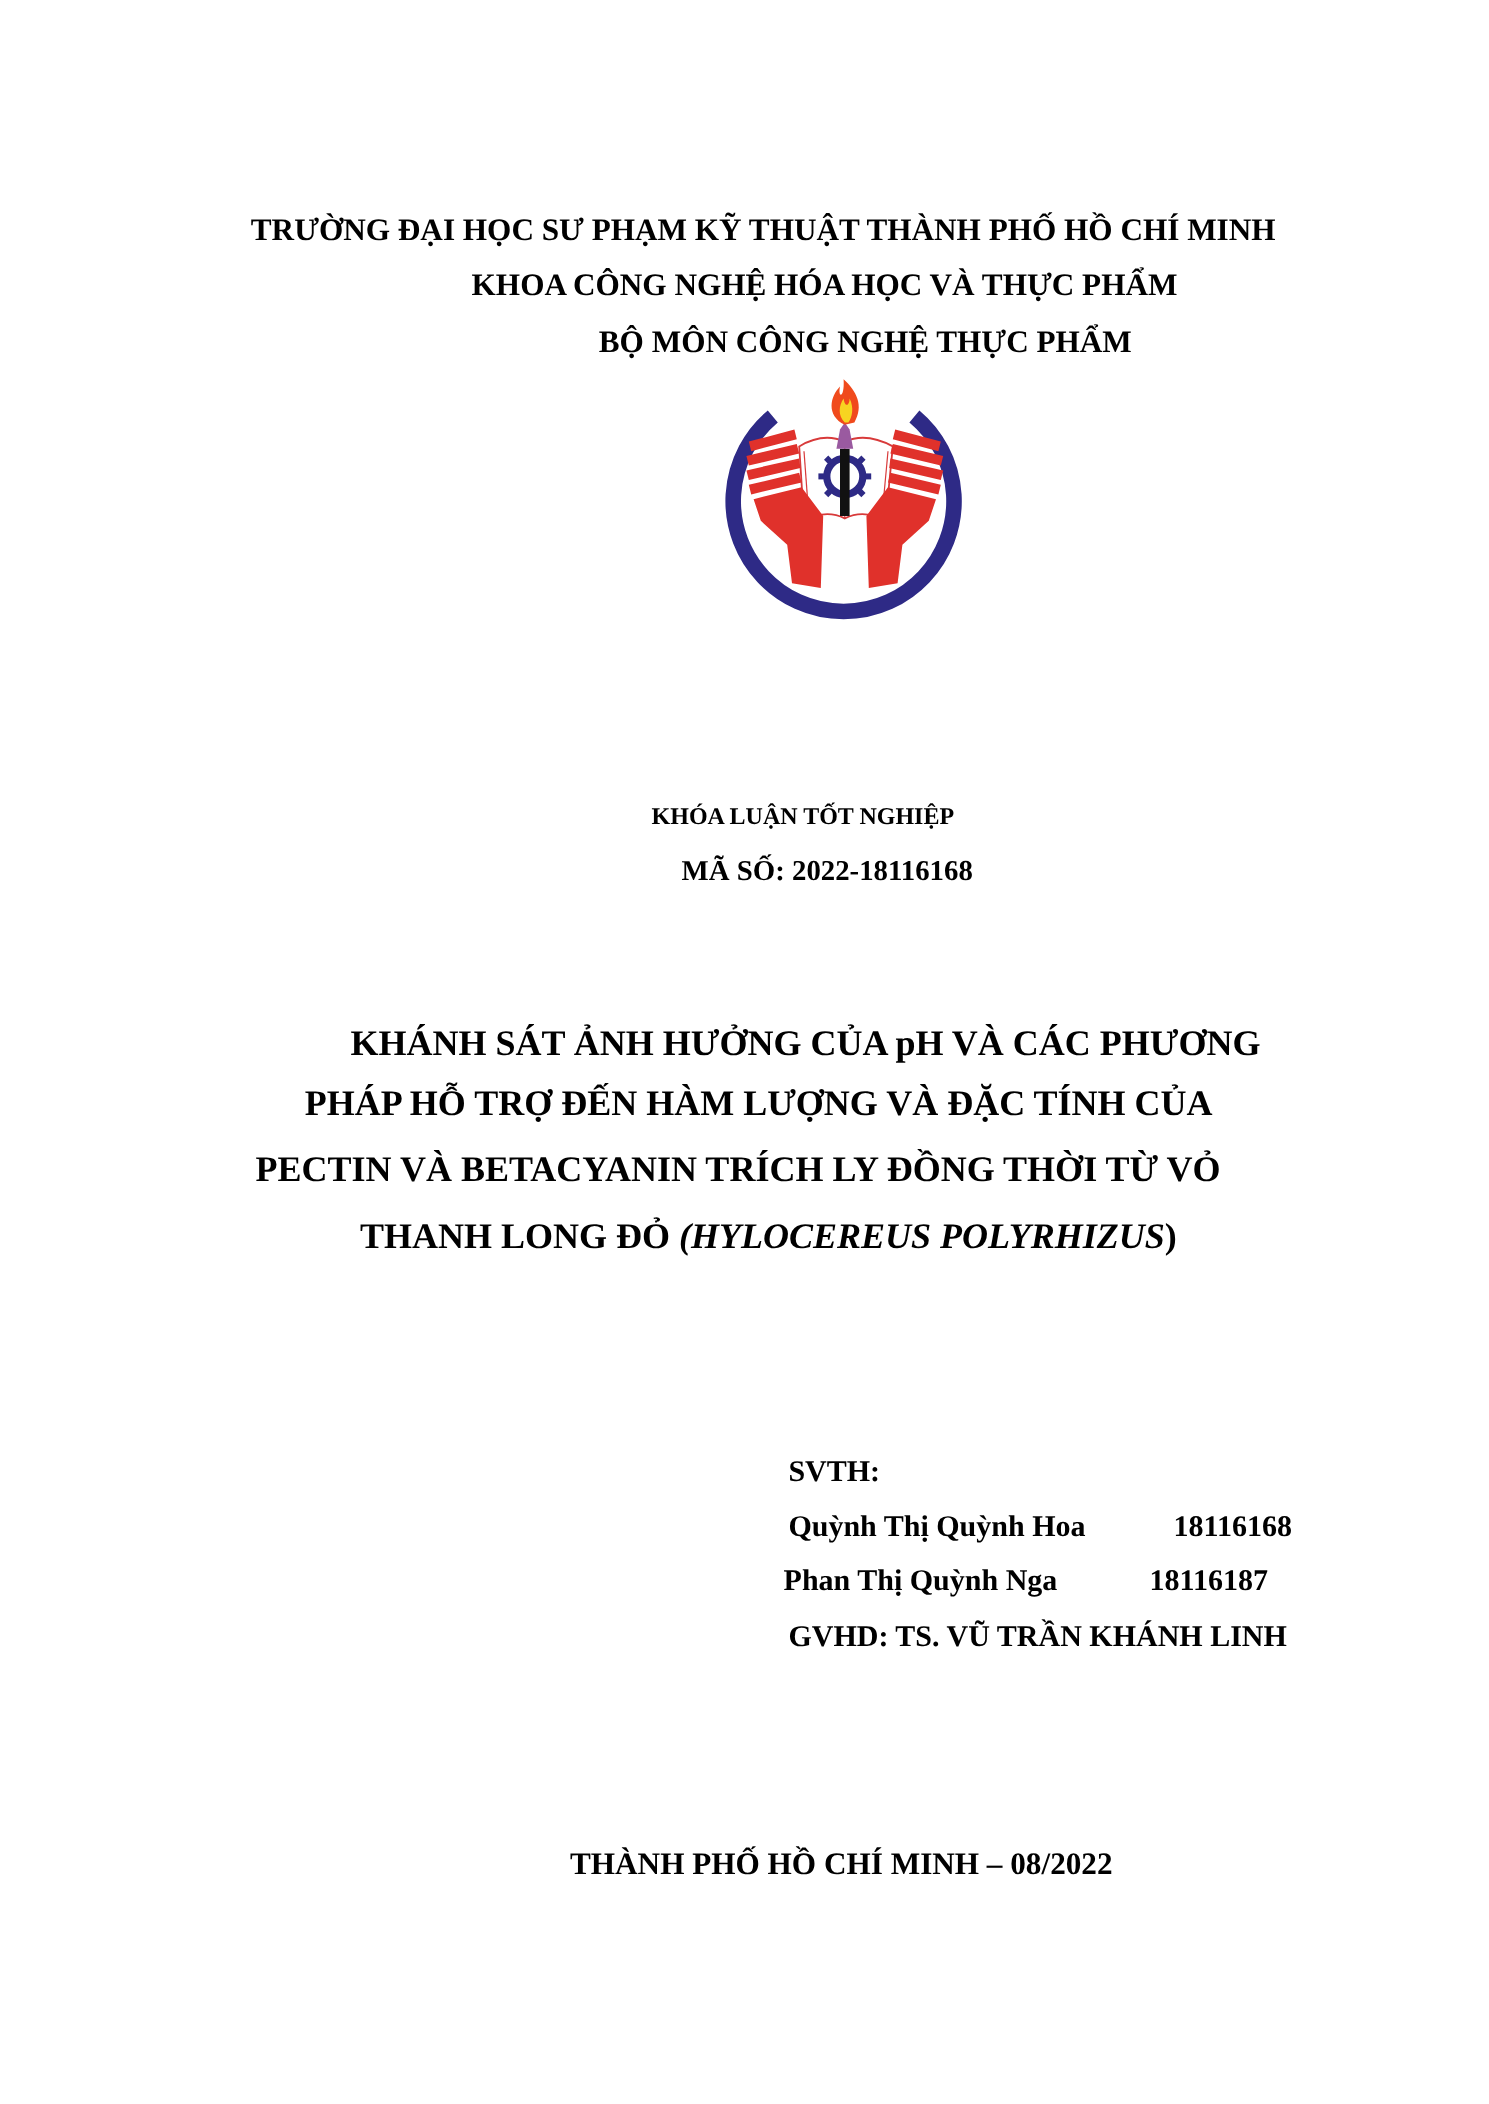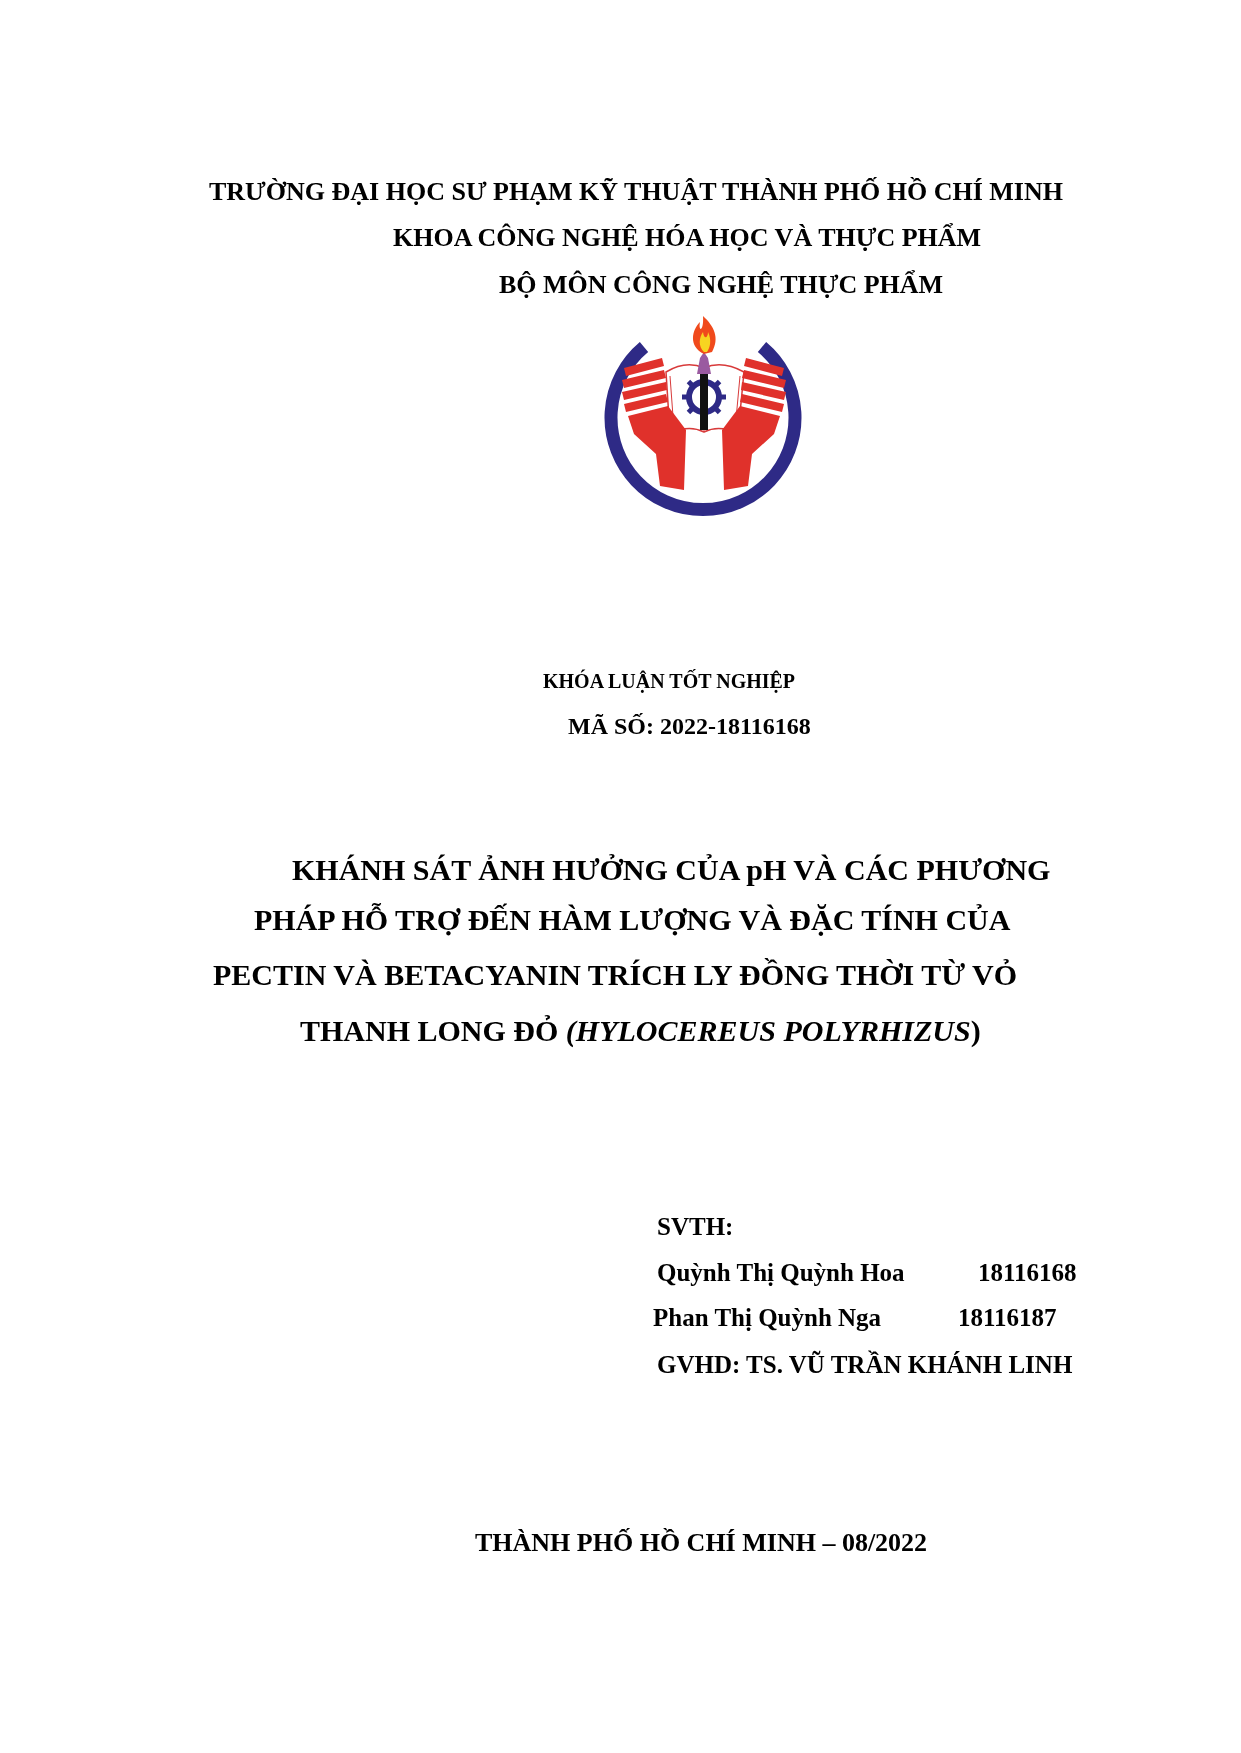--- a/index.html
+++ b/index.html
@@ -5,21 +5,21 @@
   html, body { margin:0; padding:0; background:#ffffff; }
   body { width:1241px; height:1753px; position:relative; overflow:hidden;
          font-family:"Liberation Serif", "DejaVu Serif", serif; color:#000; }
   .line { position:absolute; white-space:nowrap; line-height:1; }
   .b { font-weight:bold; }
   .hdr { font-size:26px; }
   .thesis { font-size:20px; }
   .code { font-size:24px; font-weight:bold; }
   .title { font-size:30px; font-weight:bold; }
   .info { font-size:25px; font-weight:bold; }
-  .foot { font-size:26px; font-weight:bold; }
+  .foot { font-size:26px; font-weight:bold;margin-top:11px; }
   .it { font-style:italic; }
   #logo { position:absolute; left:604px; top:312px; width:200px; height:210px; }
 </style>
 </head>
 <body>
 
 <div class="line b hdr" style="left:209px; top:179px;">TRƯỜNG ĐẠI HỌC SƯ PHẠM KỸ THUẬT THÀNH PHỐ HỒ CHÍ MINH</div>
 <div class="line b hdr" style="left:393px; top:225px;">KHOA CÔNG NGHỆ HÓA HỌC VÀ THỰC PHẨM</div>
 <div class="line b hdr" style="left:472px; top:272px;margin-left:27px;">BỘ MÔN CÔNG NGHỆ THỰC PHẨM</div>
 

